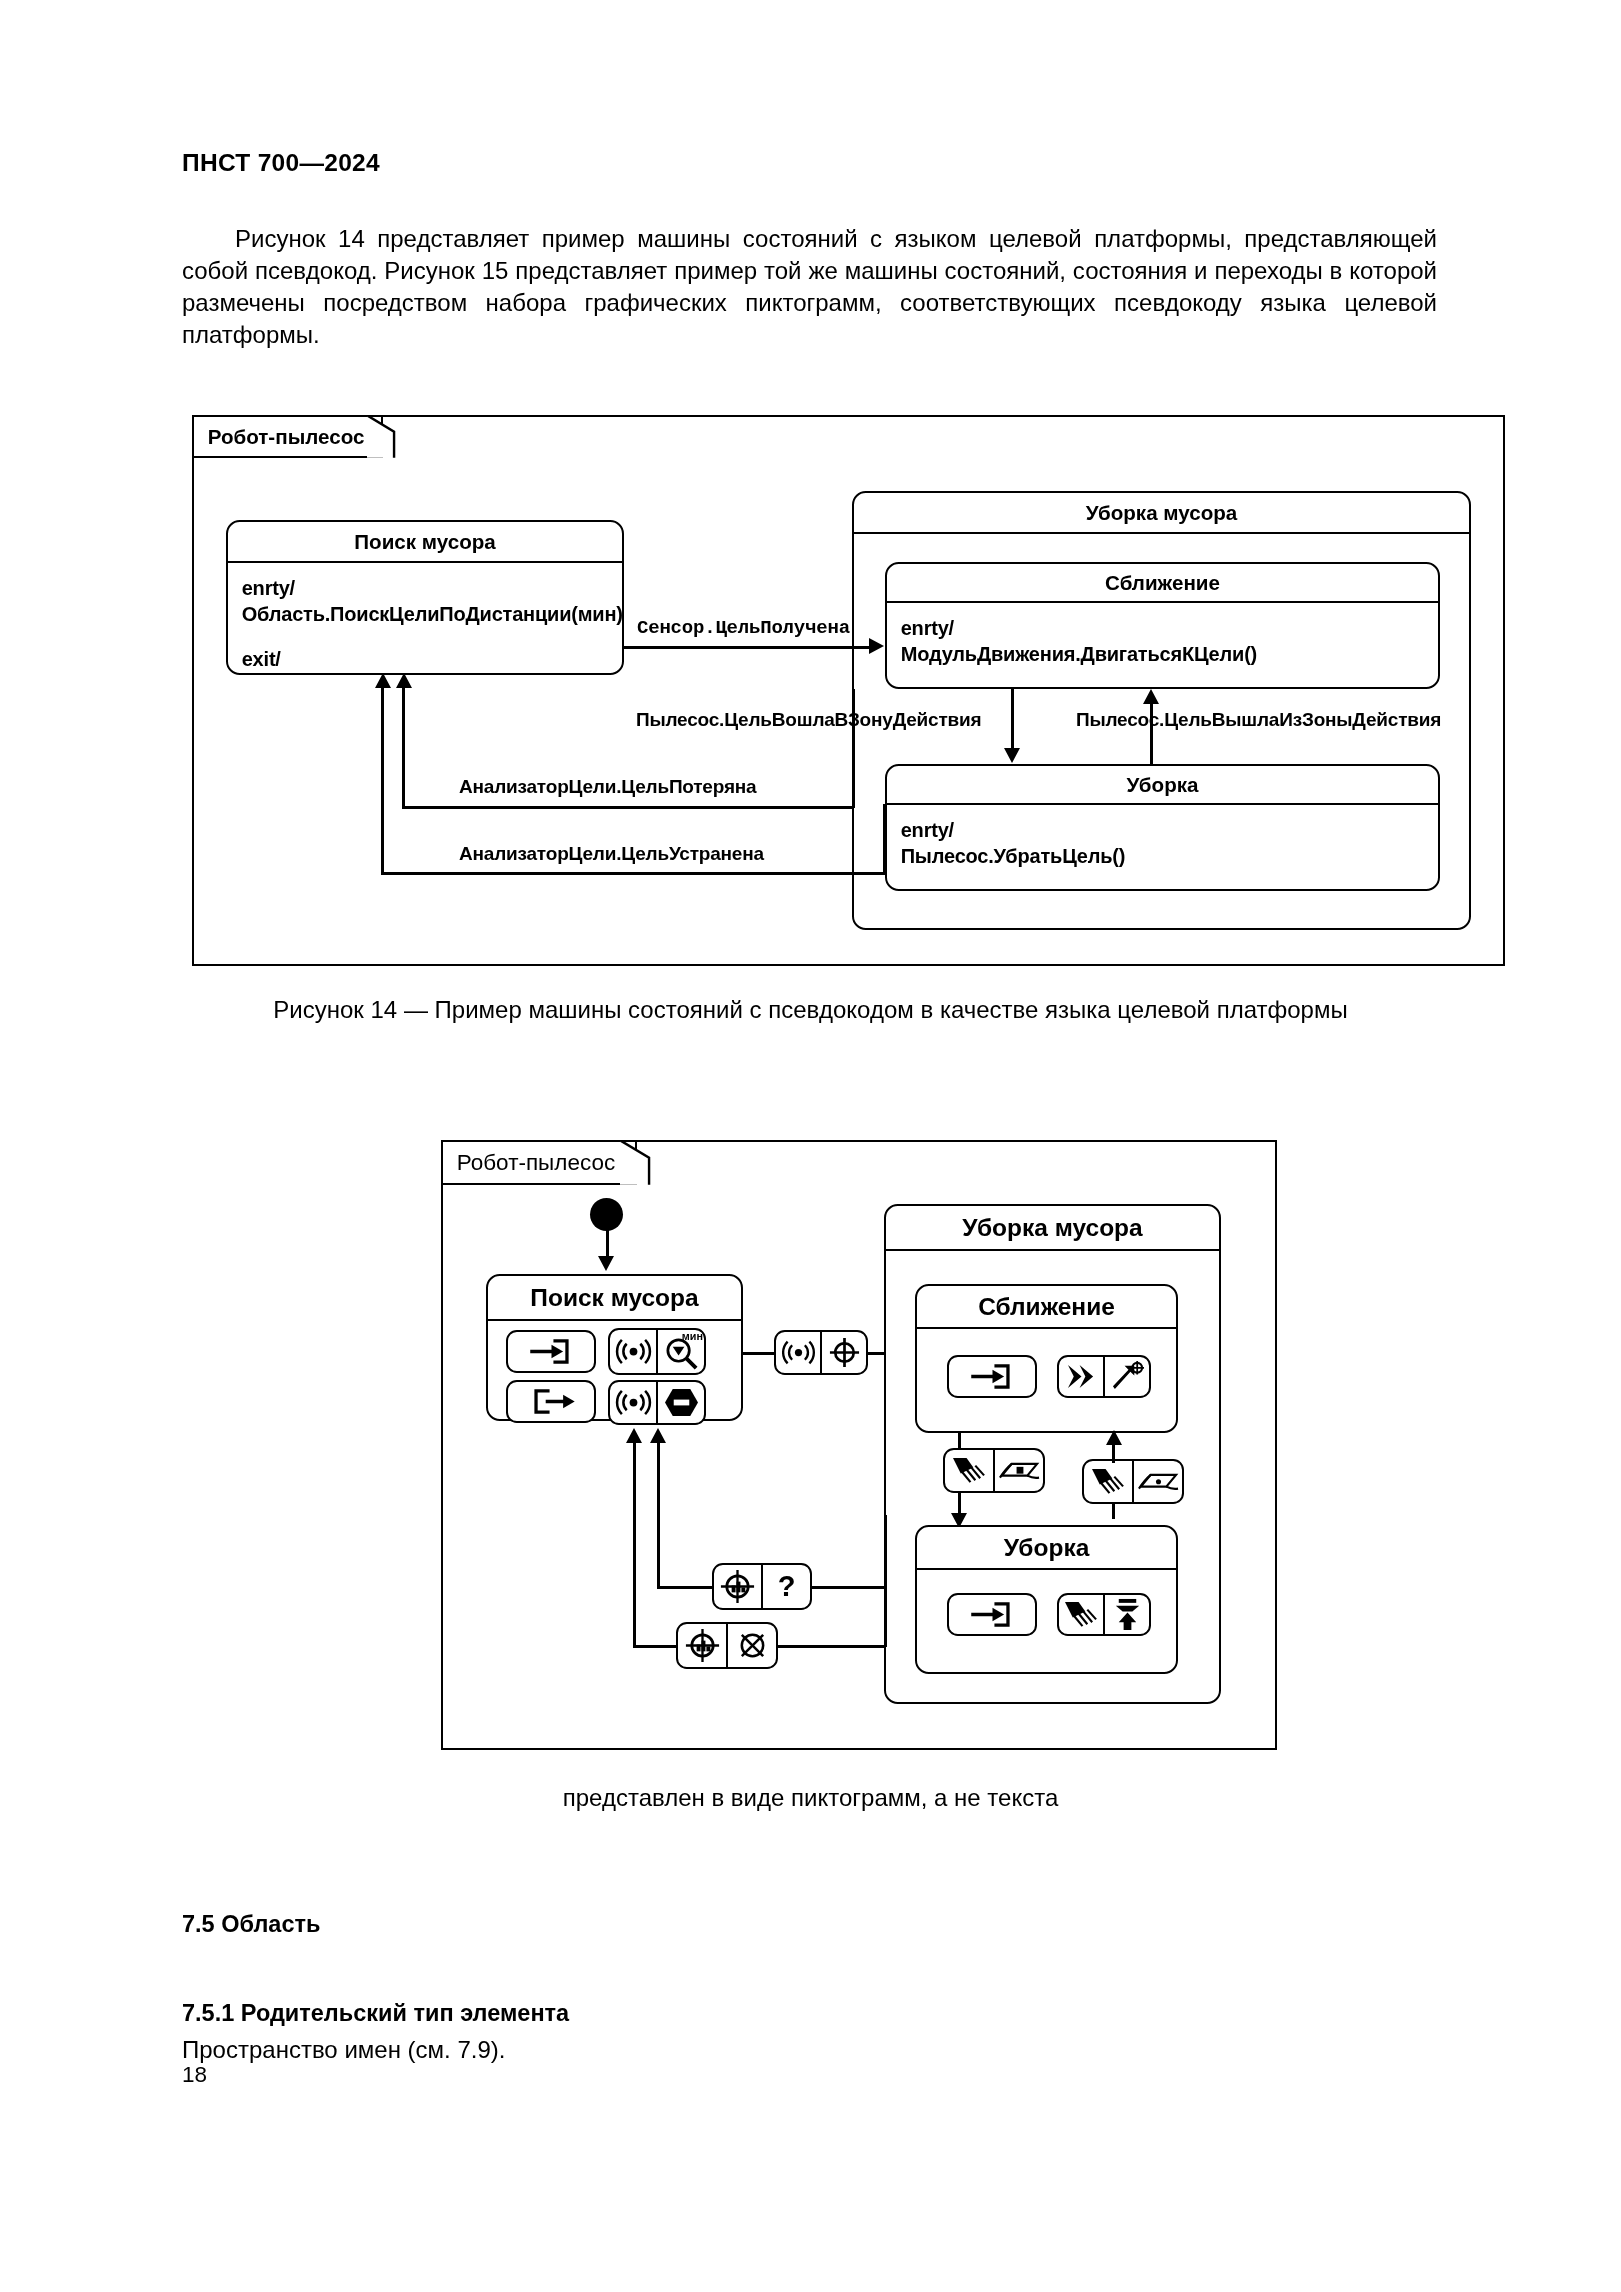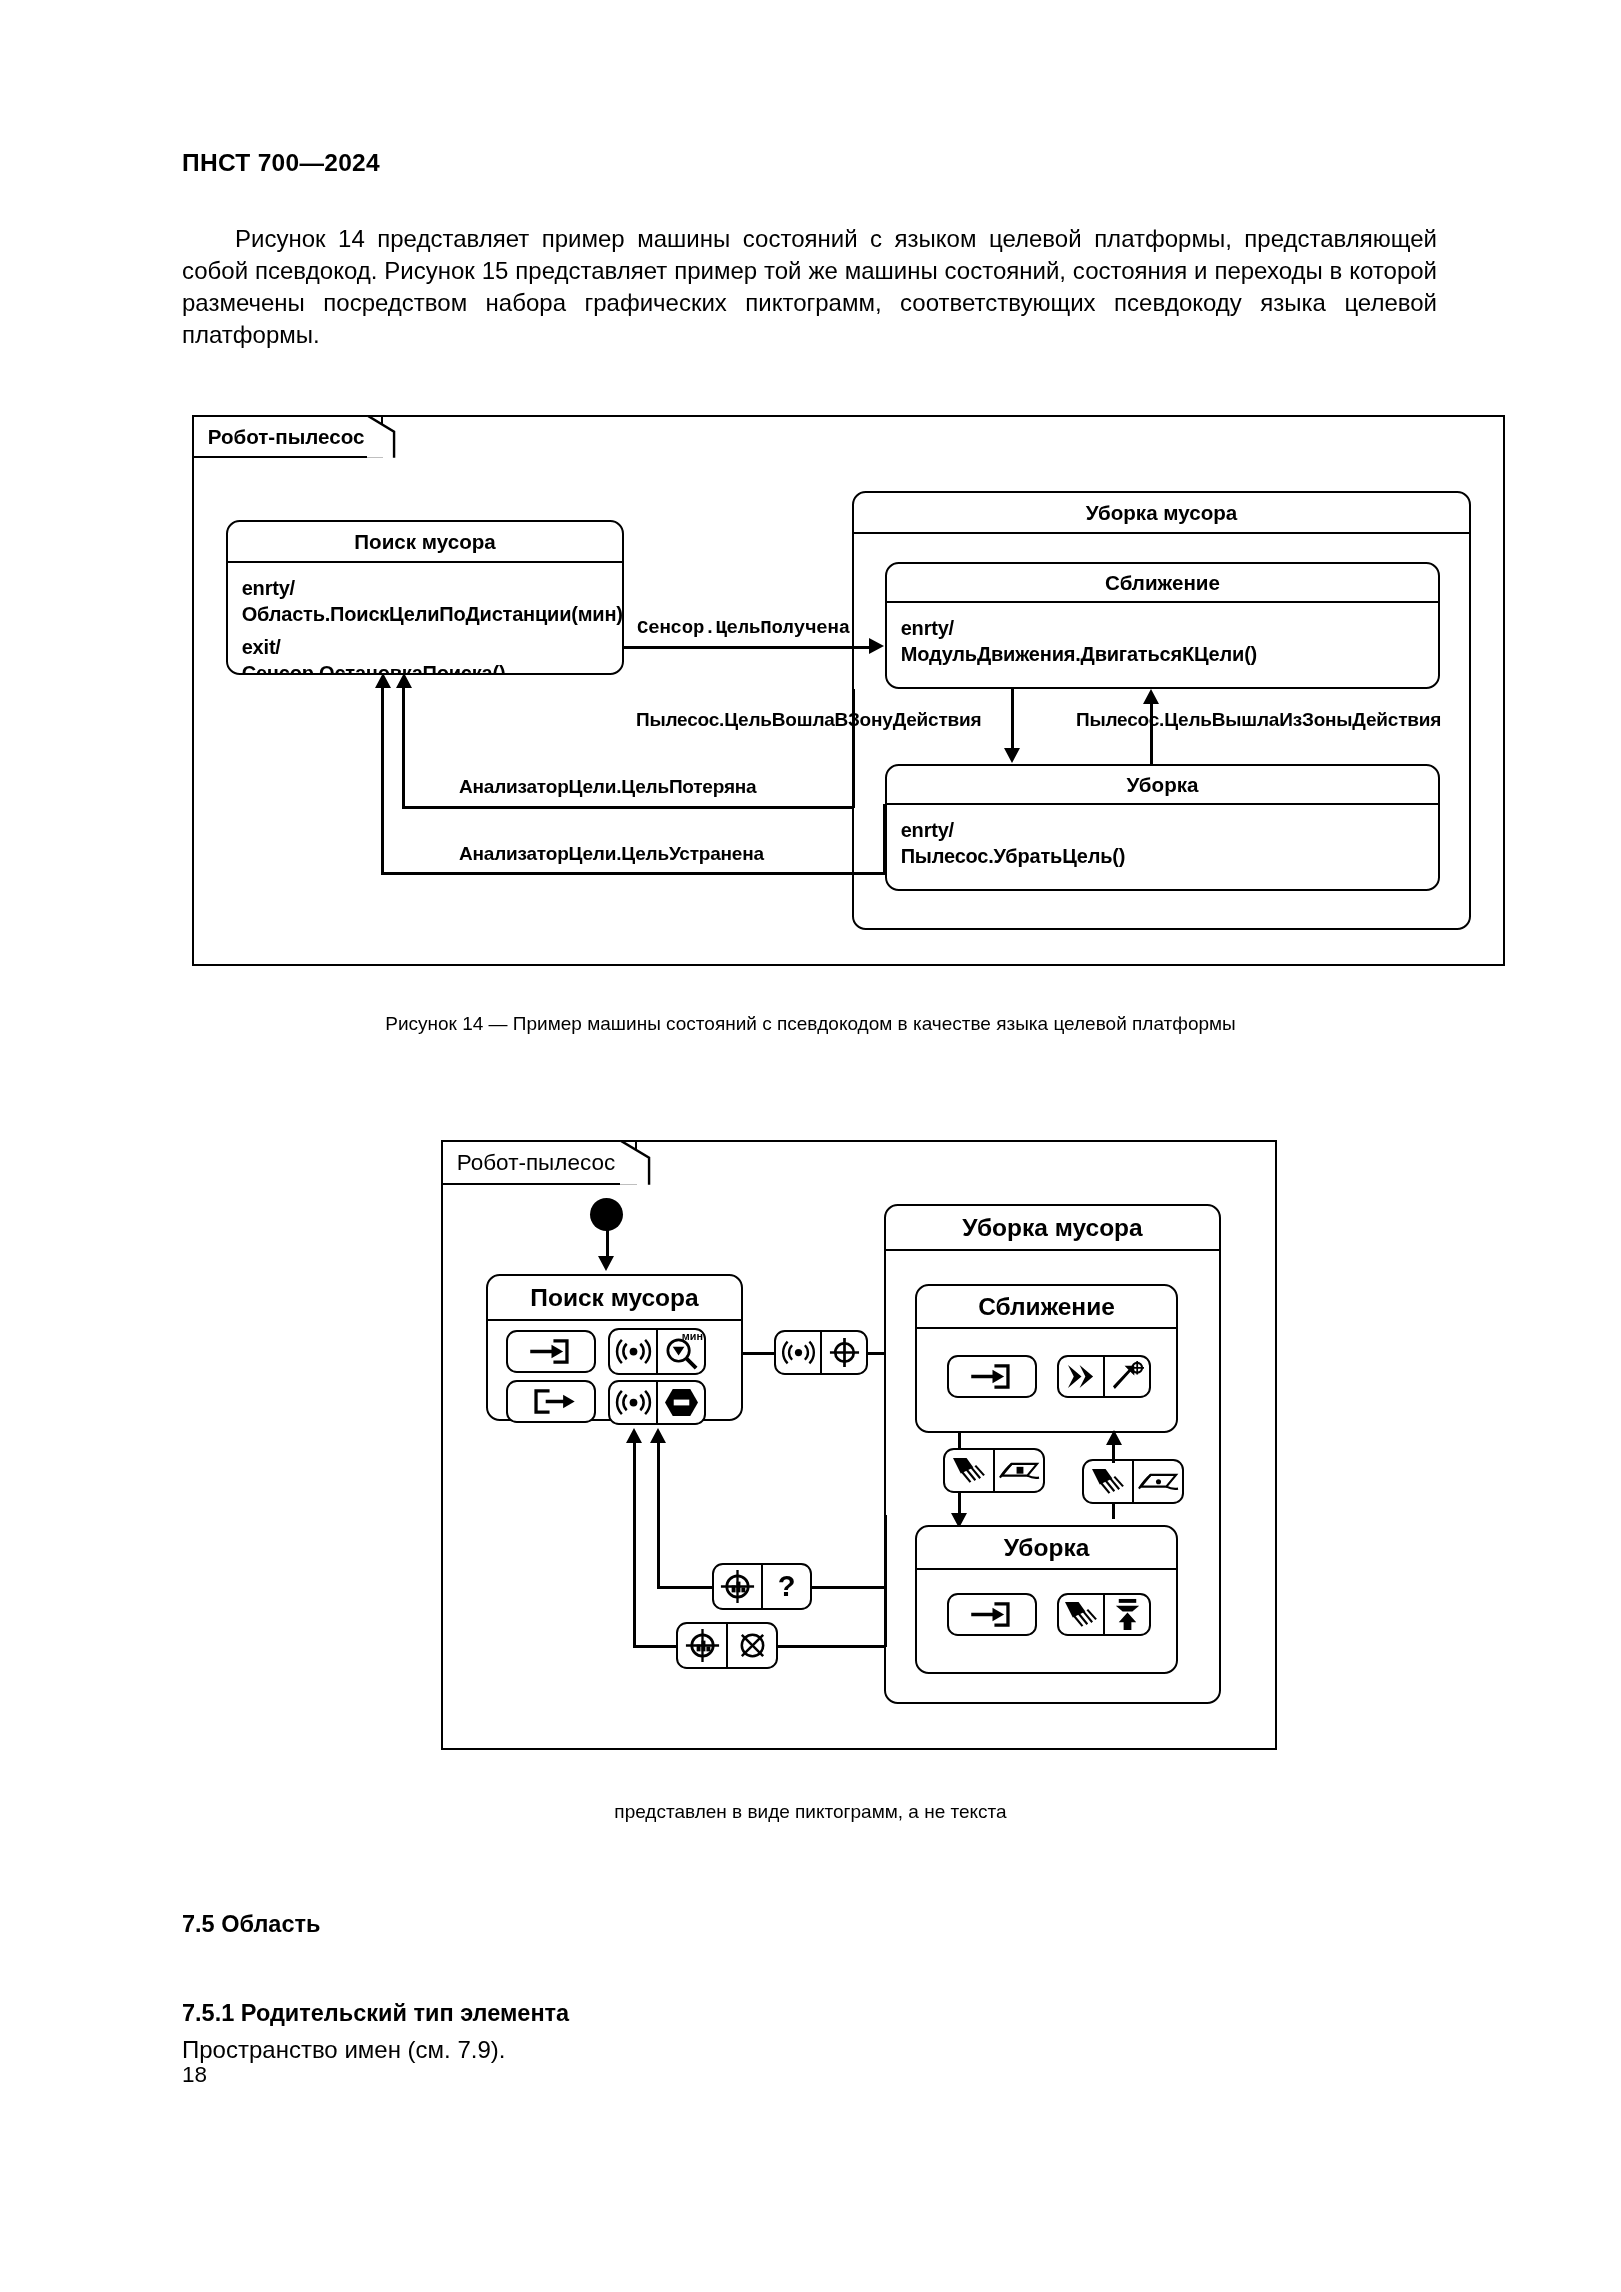--- a/index.html
+++ b/index.html
@@ -24,21 +24,21 @@
     position:absolute;left:182px;top:214px;width:1255px;
     font-size:24px;line-height:32px;text-align:justify;
     text-indent:53px;
     hyphens:none;
     margin-top:9px;
   }
 
   
   .fig-caption{
     position:absolute;width:100%;text-align:center;
-    font-size:19px;line-height:31px;margin-top:14px;
+    font-size:24px;line-height:31px;
   }
   #cap14{left:0;top:994px;}
   #cap15{left:0;top:1782px;}
 
   
   .sec-head{position:absolute;font-size:23.5px;font-weight:bold;}
   .sec-text{position:absolute;font-size:24px;}
   #h-75{left:182px;top:1911px;}
   #p-75{left:182px;top:1965px;}
   #h-751{left:182px;top:2000px;}
@@ -112,21 +112,21 @@
       <polyline points="0,0 28,17 28,44" fill="none" stroke="#000" stroke-width="2.5"></polyline>
     </svg>
 
     <div class="state" style="left:226px;top:520px;width:398px;height:155px;">
       <div class="state-title" style="height:41px;font-size:20.6px;">
         <span>Поиск мусора</span>
       </div>
       <div class="state-body" style="top:41px;bottom:0;padding:11.8px 0 0 13.7px;">
         <div class="code">enrty/</div>
         <div class="code">Область.ПоискЦелиПоДистанции(мин)</div>
-        <div class="code" style="margin-top:6px;">exit/</div>
+        <div class="code" style="margin-top:18px;">exit/</div>
         <div class="code">Сенсор.ОстановкаПоиска()</div>
       </div>
     </div>
 
     <div class="state" style="left:852px;top:491px;width:619px;height:439px;">
       <div class="state-title" style="height:41px;font-size:20.6px;">
         <span>Уборка мусора</span>
       </div>
     </div>
 

